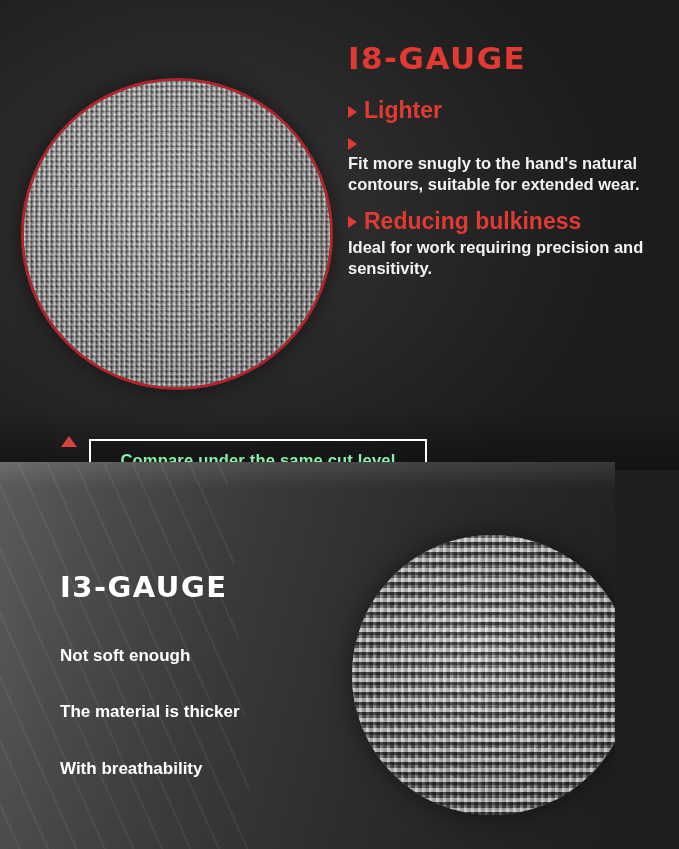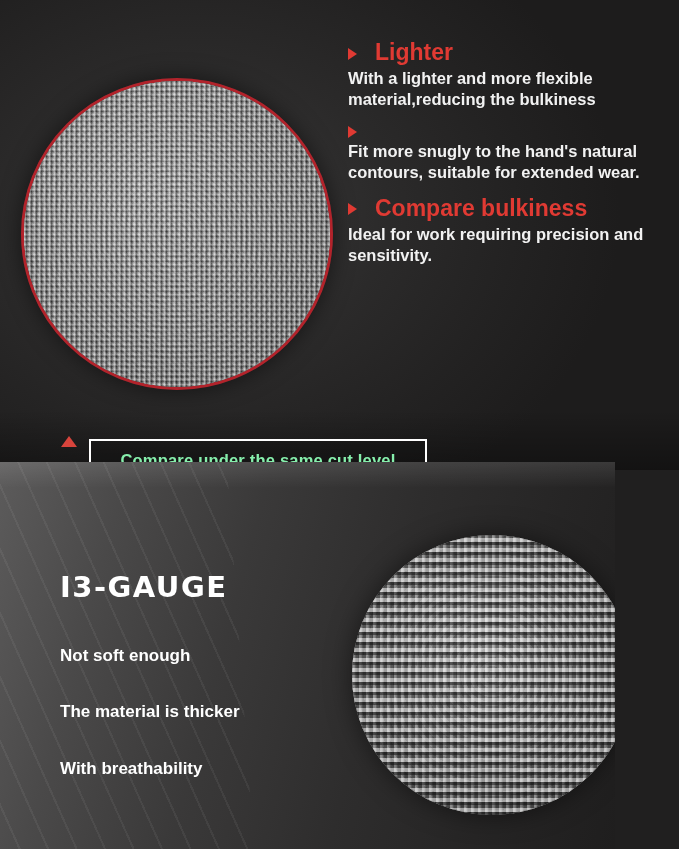--- a/index.html
+++ b/index.html
@@ -85,21 +85,21 @@
     color: #e03a33;
     margin: 0 0 22px 0;
     white-space: nowrap;
   }
   .feature-block {
     margin-bottom: 13px;
   }
   .feature-head {
     display: flex;
     align-items: center;
-    gap: 18px;
+    gap: 7px;
     margin: 0 0 3px 0;
   }
   .tri-right {
     width: 0; height: 0;
     border-top: 6px solid transparent;
     border-bottom: 6px solid transparent;
     border-left: 9px solid #e03a33;
     flex: 0 0 auto;
     margin-top: 2px;
   }
@@ -250,40 +250,40 @@
 
 <div class="page">
 
   <div class="top-panel">
 
     <div class="swatch swatch-top">
       <div class="fabric-a"></div>
     </div>
 
     <div class="top-text">
+      <h1 class="gauge-title-red">I8-GAUGE</h1>
 
       <div class="feature-block">
         <div class="feature-head">
           <span class="tri-right"></span>
           <span class="feature-title">Lighter</span>
         </div>
-        <p class="feature-desc">With a lighter and more flexible material,reducing the bulkiness</p>
       </div>
 
       <div class="feature-block">
         <div class="feature-head">
           <span class="tri-right"></span>
         </div>
         <p class="feature-desc">Fit more snugly to the hand's natural contours, suitable for extended wear.</p>
       </div>
 
       <div class="feature-block">
         <div class="feature-head">
           <span class="tri-right"></span>
-          <span class="feature-title">Compare bulkiness</span>
+          <span class="feature-title">Reducing bulkiness</span>
         </div>
         <p class="feature-desc">Ideal for work requiring precision and sensitivity.</p>
       </div>
     </div>
   </div>
 
   <div class="compare-zone">
     <span class="tri-up"></span>
     <span class="tri-down"></span>
     <div class="compare-box">

